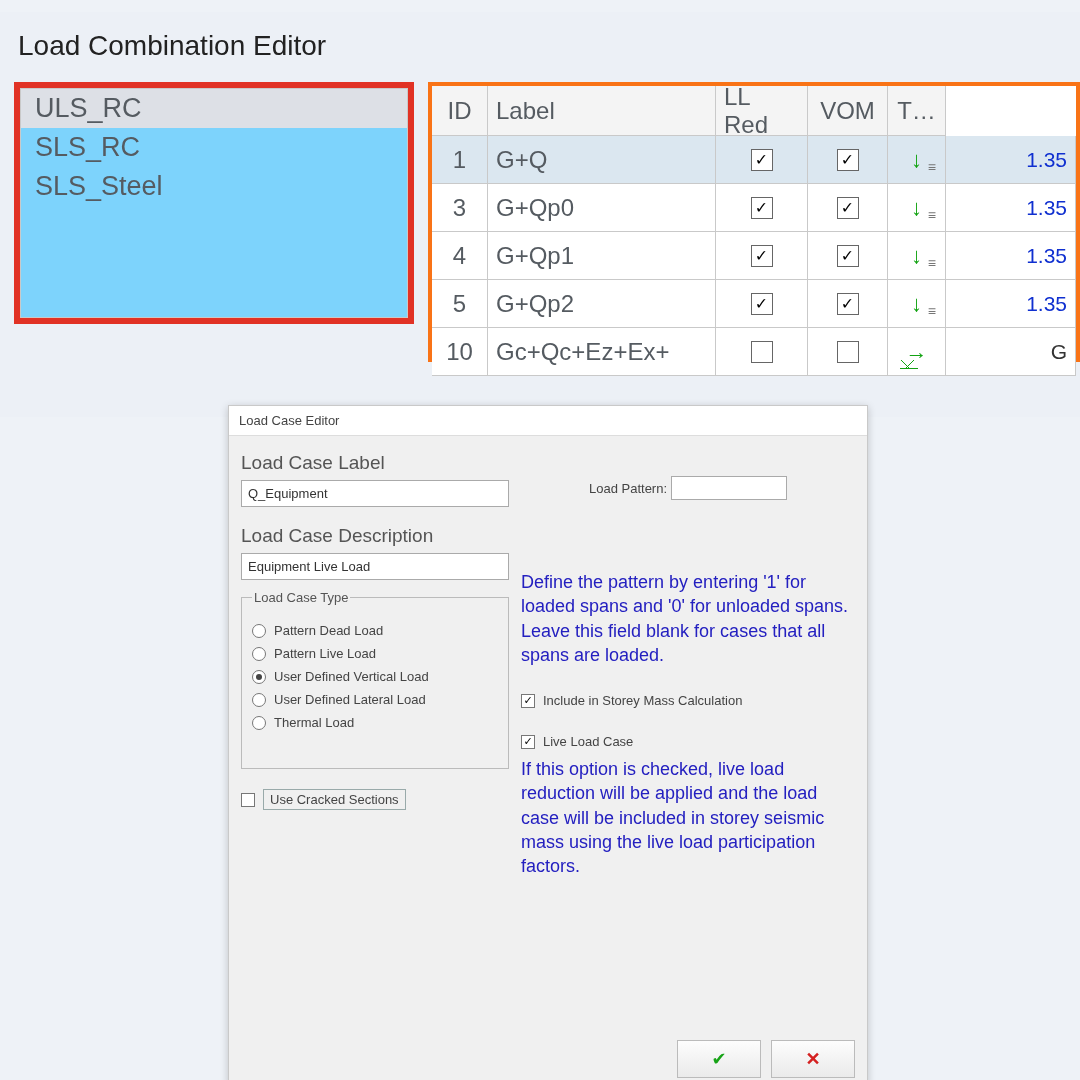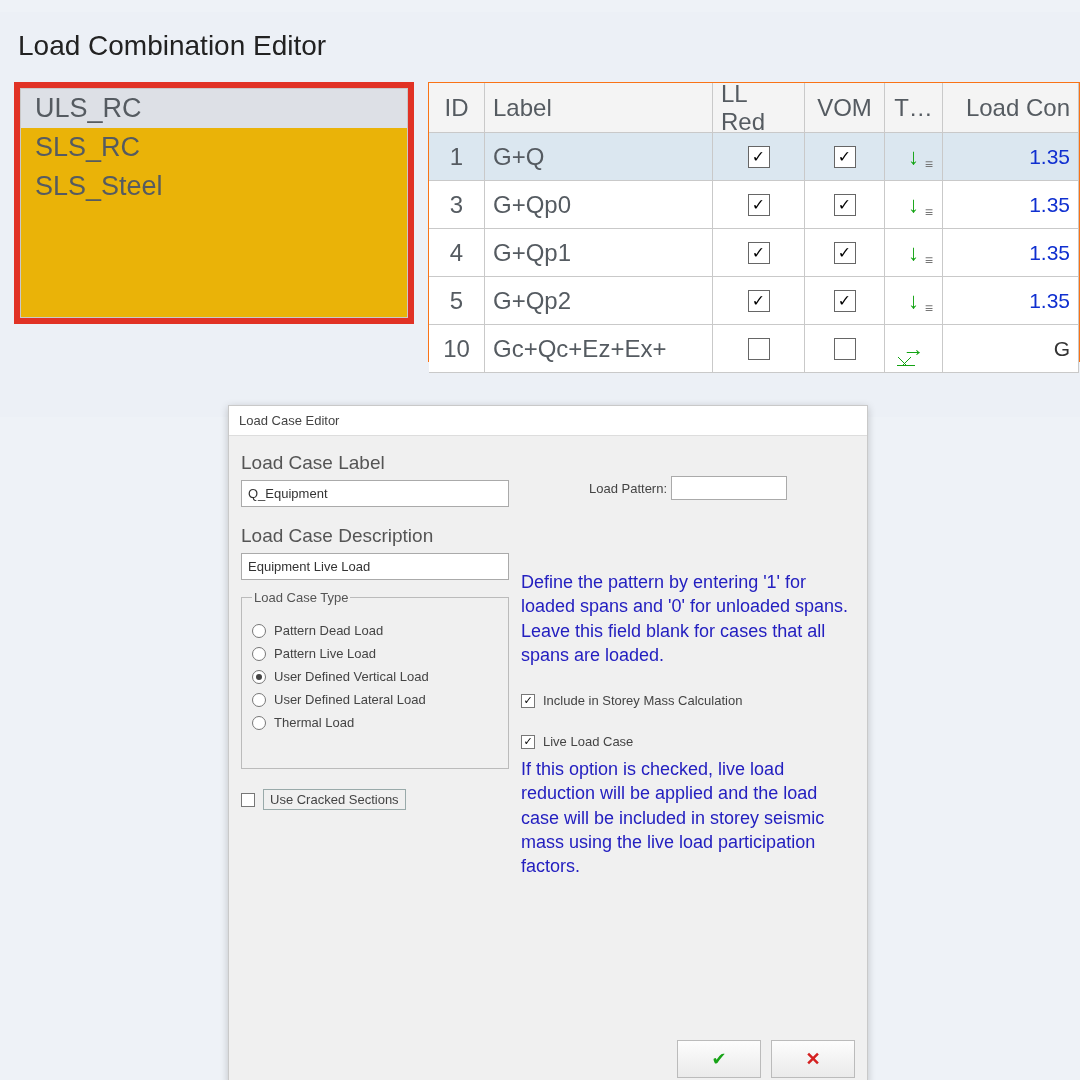--- a/index.html
+++ b/index.html
@@ -37,33 +37,33 @@
     border: 6px solid #e13225;
     padding: 0;
     width: 400px;
     height: 242px;
     background: #fff;
     overflow: hidden;
   }
   .list-inner {
     border: 1px solid #c9c9c9;
     width: 100%; height: 100%;
-    background: #eab308;
+    background: #7dd3fc;
   }
   .list-item {
     font-size: 27px;
     color: #555b61;
     padding: 4px 10px 4px 14px;
     cursor: default;
   }
   .list-item.selected { background: #dde0e6; }
 
   
   .grid {
-    border: 1px solid #f97316;
+    border: 4px solid #f97316;
     background: #fff;
     flex: 1;
     height: 280px;
   }
   .gridrow { display: flex; height: 48px; }
   .gridrow.header { height: 50px; }
   .cell {
     border-right: 1px solid #c9c9c9;
     border-bottom: 1px solid #c9c9c9;
     display: flex;
@@ -174,21 +174,20 @@
         </div>
     </div>
 
     <div class="grid">
       <div class="gridrow header">
         <div class="cell c-id">ID</div>
         <div class="cell c-label">Label</div>
         <div class="cell c-ll">LL Red</div>
         <div class="cell c-vom">VOM</div>
         <div class="cell c-t">T…</div>
-        <div class="cell c-lc" style="color:#555b61;font-size:24px;">Load Con</div>
       </div>
       <div id="grid-body">
           <div class="gridrow sel">
             <div class="cell c-id">1</div>
             <div class="cell c-label">G+Q</div>
             <div class="cell c-ll">
               <span class="cbox">✓</span>
             </div>
             <div class="cell c-vom">
               <span class="cbox">✓</span>

